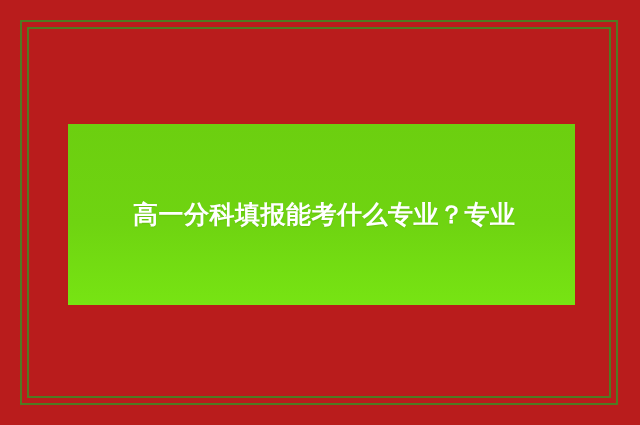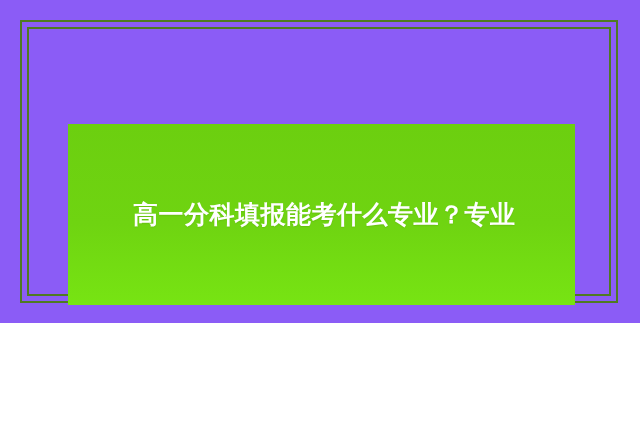--- a/index.html
+++ b/index.html
@@ -11,22 +11,22 @@
     width: 640px;
     height: 425px;
     overflow: hidden;
     font-family: "DejaVu Sans", "Liberation Sans", sans-serif;
   }
 
   
   .poster {
     position: relative;
     width: 640px;
-    height: 323px;
-    background: #8b5cf6;
+    height: 425px;
+    background: #b91c1c;
     overflow: hidden;
   }
 
   
   .frame-outer {
     position: absolute;
     left: 20px;
     top: 20px;
     right: 22px;
     bottom: 20px;

